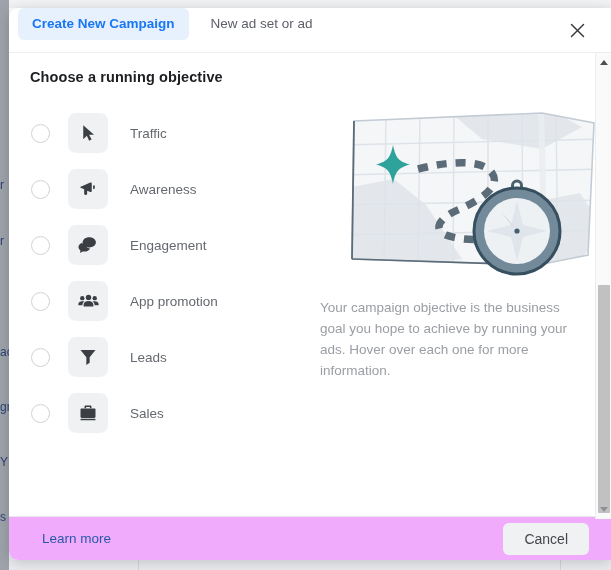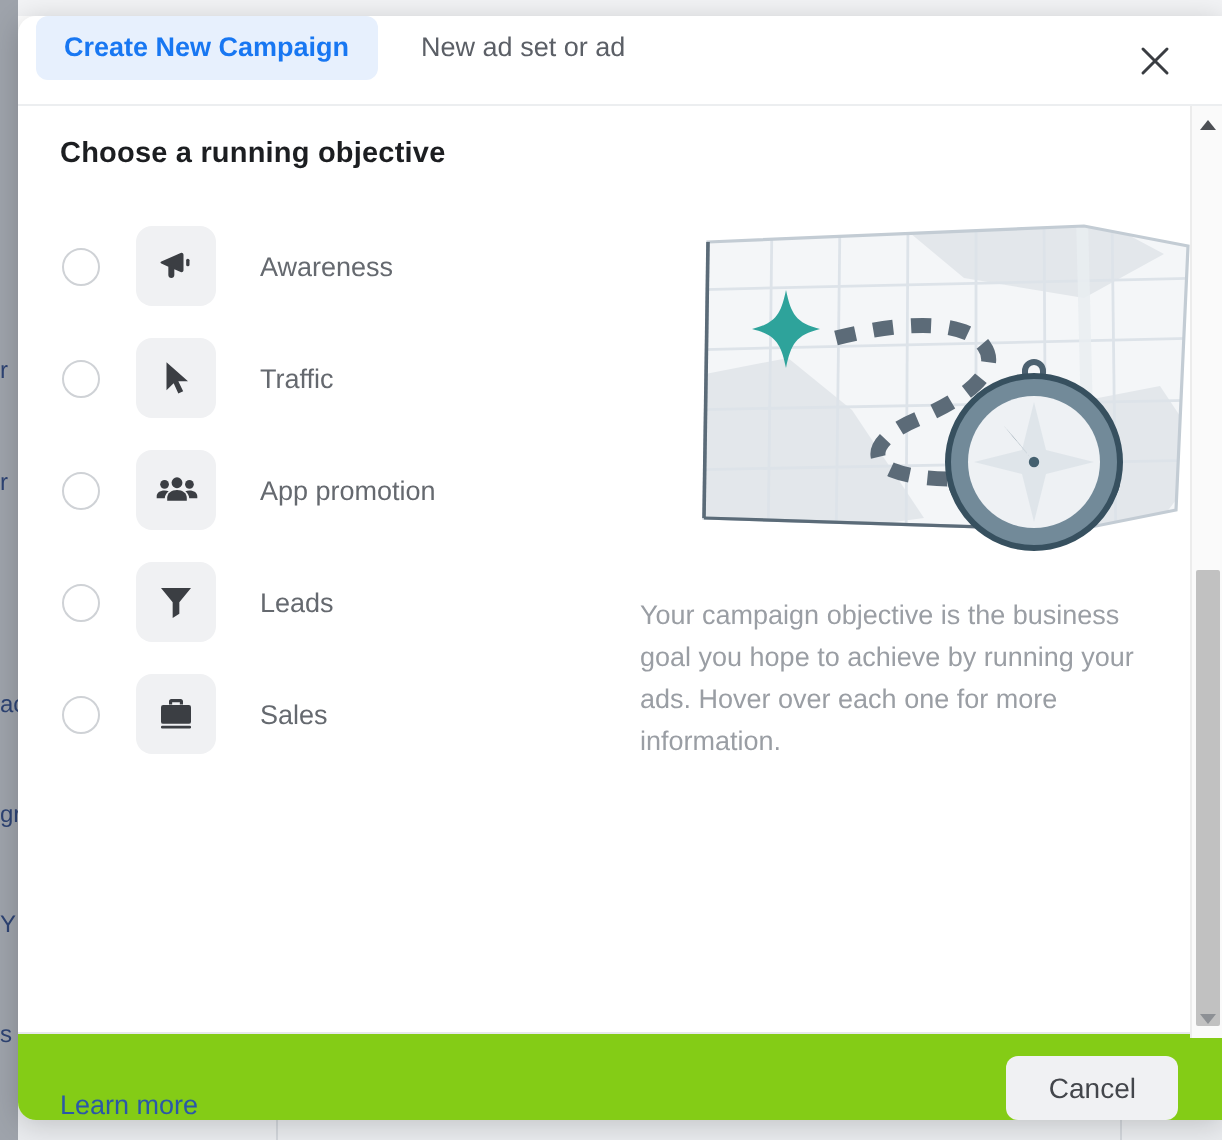--- a/index.html
+++ b/index.html
@@ -212,24 +212,24 @@
 
   
   #dialog-footer {
     position: absolute;
     left: 0;
     bottom: 0;
     width: 602px;
     height: 44px;
     border-top: 1px solid #e7e9ec;
     display: flex;
-    align-items: flex-end;
+    align-items: center;
     box-sizing: border-box;
-    padding: 0 22px 0 21px;
-    background: #84cc16;
+    padding: 0 22px 0 33px;
+    background: #f0abfc;
   }
   #learn-more-link {
     font-size: 13.5px;
     color: #2a58a8;
     cursor: pointer;
     text-decoration: none;
   }
   #footer-actions {
     margin-left: auto;
     display: flex;
@@ -336,40 +336,52 @@
 
     <div id="section-title">Choose a running objective</div>
 
     <div id="objective-list">
 
       <div class="objective-row">
         <span class="radio-outer"></span>
         <span class="objective-icon-tile">
           <span>
             <svg width="20" height="20" viewBox="0 0 24 24" fill="#3b3e43">
+              <path d="M6.3 2.6 L6.3 19.4 L10.6 15.2 L13.4 21.3 L16.3 19.9 L13.4 14.0 L19.2 14.0 Z"></path>
+            </svg>
+          </span>
+        </span>
+        <span class="objective-label">Traffic</span>
+      </div>
+
+      <div class="objective-row">
+        <span class="radio-outer"></span>
+        <span class="objective-icon-tile">
+          <span>
+            <svg width="20" height="20" viewBox="0 0 24 24" fill="#3b3e43">
               <path d="M3.2 9.3 L14.8 4.2 C15.6 3.85 16.5 4.45 16.5 5.3 L16.5 14.5 C16.5 15.35 15.6 15.95 14.8 15.6 L11 13.95 L11 17.4 C11 18.4 10.2 19.2 9.2 19.2 C8.2 19.2 7.4 18.4 7.4 17.4 L7.4 12.4 L3.2 10.55 C2.5 10.25 2.5 9.6 3.2 9.3 Z"></path>
               <rect x="18.1" y="7.6" width="2.0" height="4.6" rx="1"></rect>
             </svg>
           </span>
         </span>
         <span class="objective-label">Awareness</span>
       </div>
 
       <div class="objective-row">
         <span class="radio-outer"></span>
         <span class="objective-icon-tile">
           <span>
             <svg width="20" height="20" viewBox="0 0 24 24" fill="#3b3e43">
-              <path d="M6.3 2.6 L6.3 19.4 L10.6 15.2 L13.4 21.3 L16.3 19.9 L13.4 14.0 L19.2 14.0 Z"></path>
+              <path d="M13.5 2.6 C18.0 2.6 21.5 5.3 21.5 8.8 C21.5 12.3 18.0 15.0 13.5 15.0 C12.7 15.0 11.9 14.9 11.2 14.75 L7.6 16.8 L8.2 13.4 C6.4 12.25 5.5 10.6 5.5 8.8 C5.5 5.3 9.0 2.6 13.5 2.6 Z"></path>
+              <path d="M8.0 10.6 C8.0 13.6 10.9 16.0 14.5 16.15 C13.5 18.35 10.8 19.9 7.6 19.9 C6.9 19.9 6.2 19.82 5.6 19.68 L2.4 21.5 L2.95 18.5 C1.5 17.5 0.6 16.1 0.6 14.5 C0.6 12.4 2.1 10.6 4.3 9.7 C4.2 10.0 8.0 10.3 8.0 10.6 Z"></path>
             </svg>
           </span>
         </span>
-        <span class="objective-label">Traffic</span>
-      </div>
-
+        <span class="objective-label">Engagement</span>
+      </div>
 
       <div class="objective-row">
         <span class="radio-outer"></span>
         <span class="objective-icon-tile">
           <span>
             <svg width="21" height="21" viewBox="0 0 24 24" fill="#3b3e43">
               <circle cx="12" cy="7.3" r="3.1"></circle>
               <circle cx="4.9" cy="8.2" r="2.5"></circle>
               <circle cx="19.1" cy="8.2" r="2.5"></circle>
               <path d="M12 11.4 C15.2 11.4 17.6 13.2 17.6 15.9 L17.6 17.6 L6.4 17.6 L6.4 15.9 C6.4 13.2 8.8 11.4 12 11.4 Z"></path>

